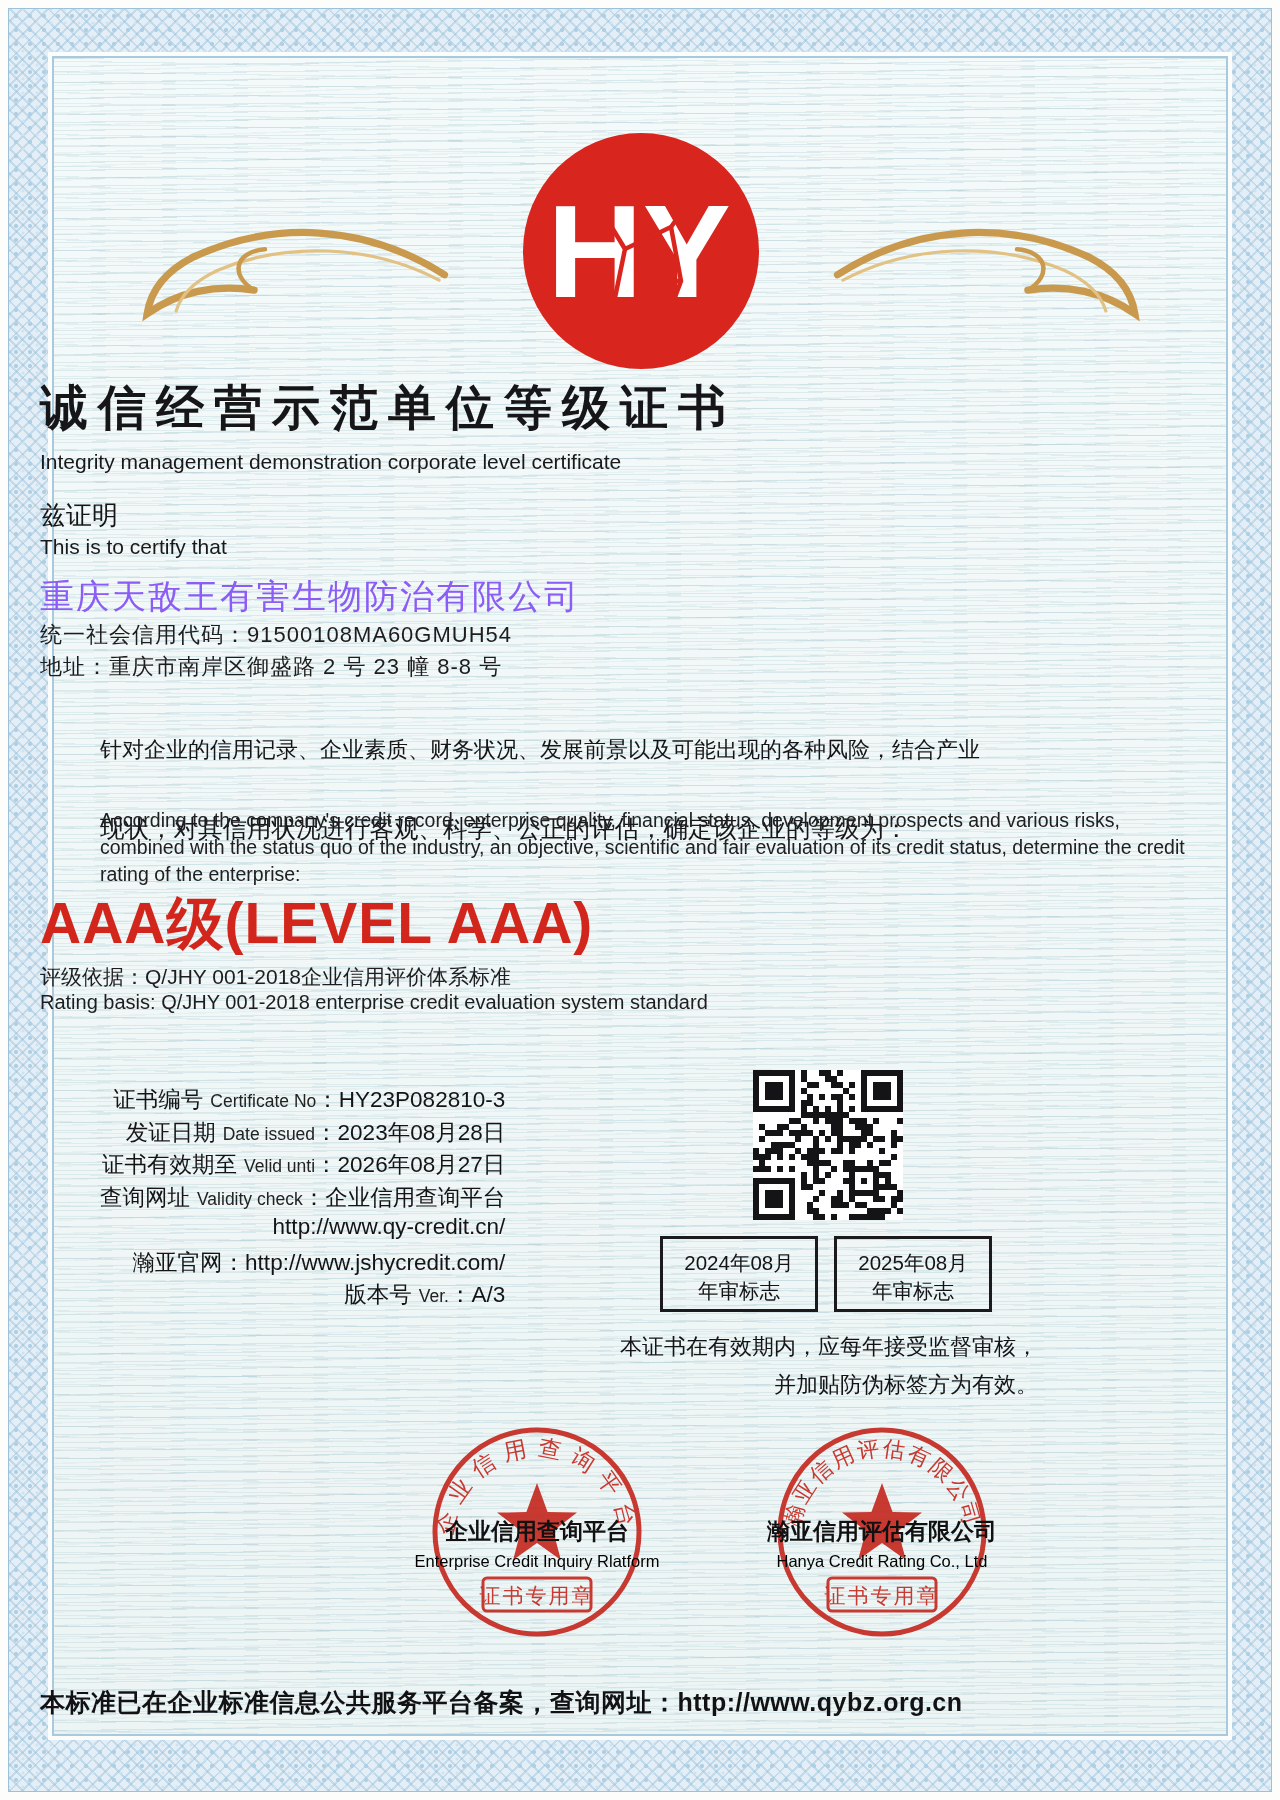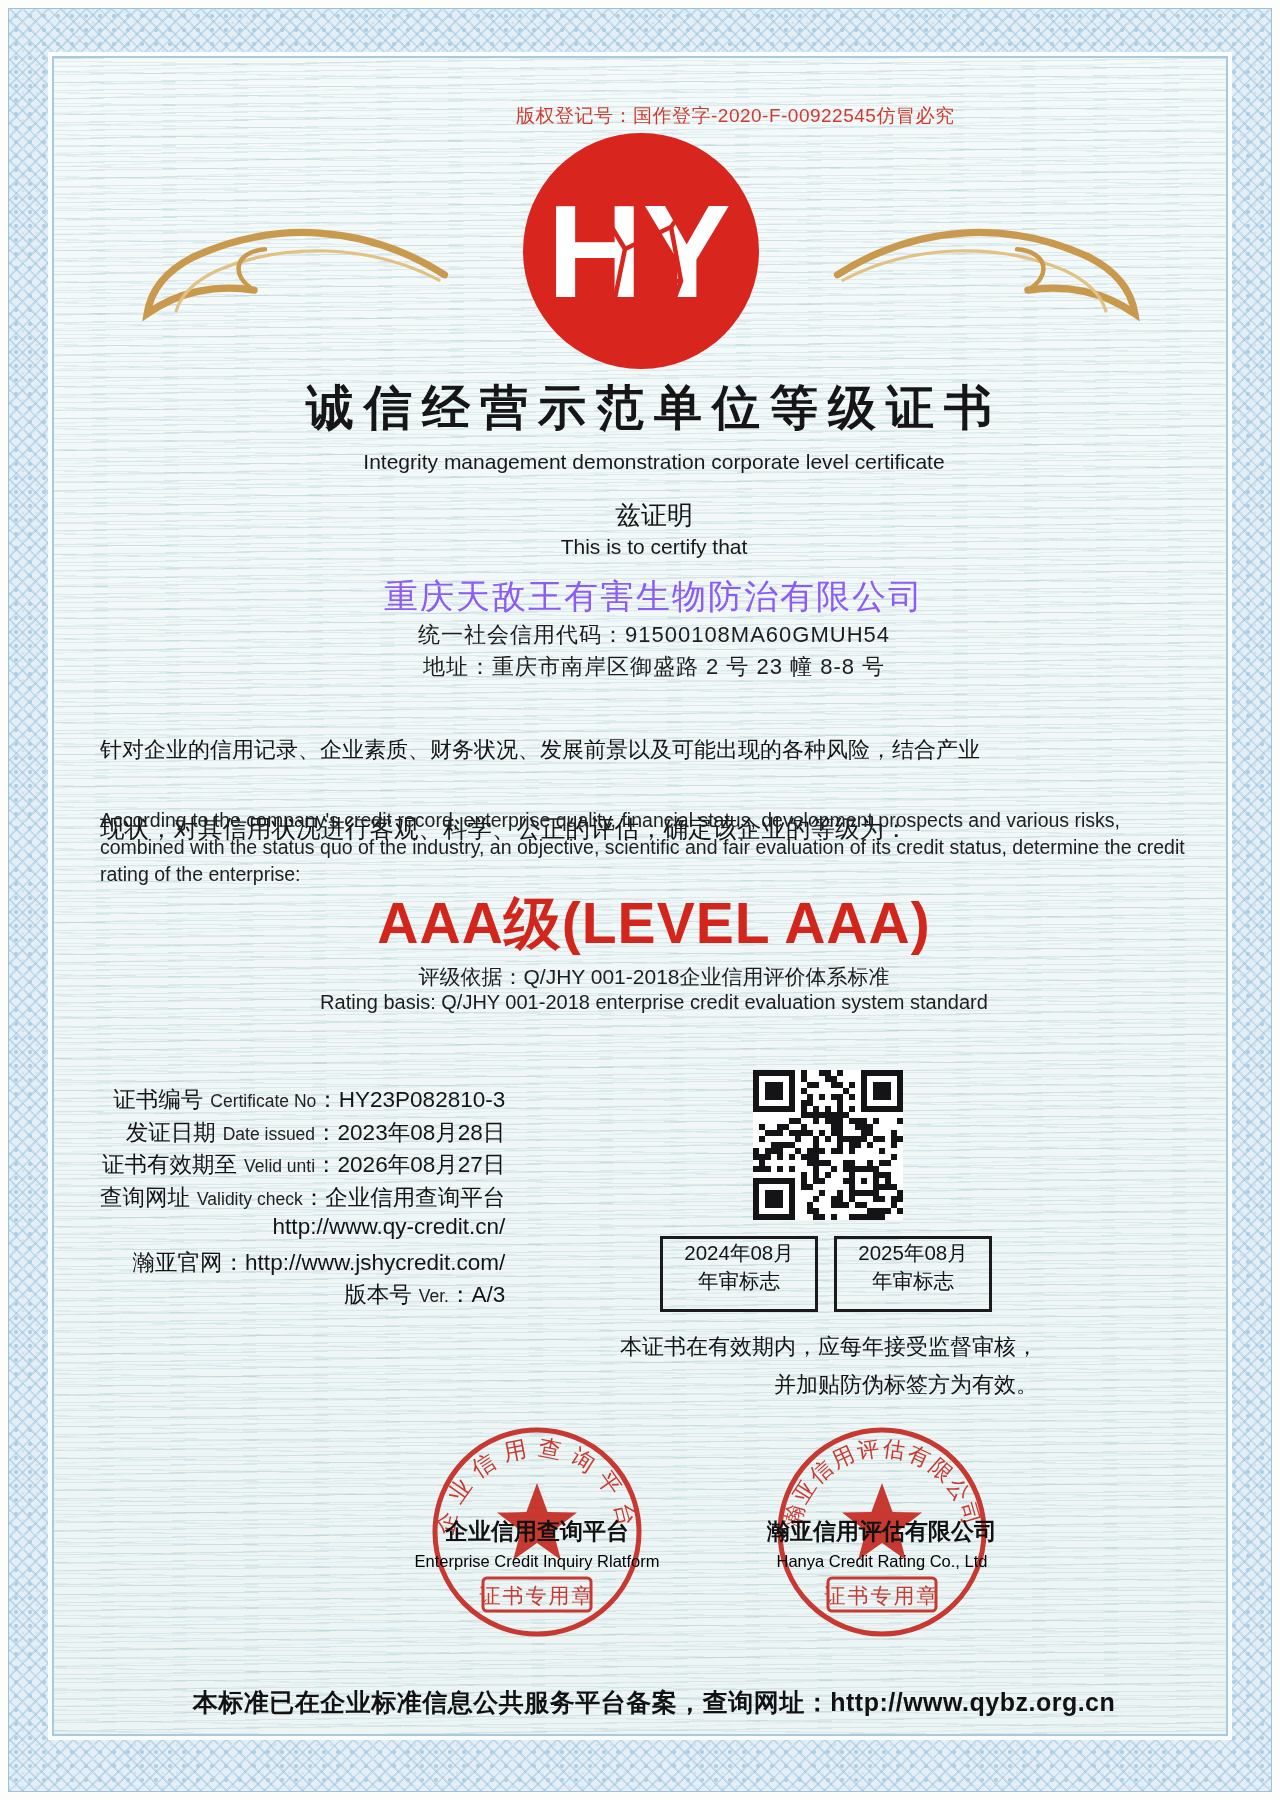--- a/index.html
+++ b/index.html
@@ -16,21 +16,21 @@
     border:1px solid #9dc1d9;}
   
   .guilloche{position:absolute;top:56px;left:52px;right:52px;bottom:64px;z-index:1;
     background:
       repeating-linear-gradient(179.2deg,rgba(103,158,178,.17) 0 1.2px,transparent 1.2px 8px),
       repeating-linear-gradient(180.9deg,rgba(103,158,178,.13) 0 1.2px,transparent 1.2px 10.5px),
       repeating-linear-gradient(178.1deg,rgba(140,185,200,.11) 0 1.5px,transparent 1.5px 13.5px),
       linear-gradient(#f4faf9,#edf5f4);
     border:2px solid #a9c9dc;box-shadow:0 0 0 4px #fbfdfd;}
   .abs{position:absolute;z-index:3;}
-  .ctr{left:0;right:12px;text-align:center;padding-left:40px;}
+  .ctr{left:0;right:12px;padding-left:40px;}
   .copyright{top:103px;left:516px;font-size:19px;color:#cf3a2e;letter-spacing:.5px;}
   .logo{top:131px;left:521px;width:240px;height:240px;}
   .flourish{top:204px;width:344px;height:136px;}
   .fl-left{left:122px;}
   .fl-right{left:816px;transform:scaleX(-1);}
   .title-zh{top:376px;font-size:48px;font-weight:700;letter-spacing:10px;color:#161618;}
   .title-en{top:450px;font-size:21px;color:#19191b;}
   .certify-zh{top:498px;font-size:26px;color:#151517;}
   .certify-en{top:535px;font-size:21px;color:#19191b;}
   .company{top:574px;font-size:34px;font-weight:400;letter-spacing:2px;color:#8b5cf6;}
@@ -41,21 +41,21 @@
   .intro-en{top:807px;left:100px;width:1086px;font-size:19.5px;line-height:27px;color:#202022;}
   .level{top:886px;font-size:57px;font-weight:800;color:#d2261c;letter-spacing:1px;}
   .basis-zh{top:963px;font-size:21px;}
   .basis-en{top:991px;font-size:20px;}
   .details{top:1084px;left:100px;}
   .detail-line{height:32.5px;white-space:nowrap;font-size:22.5px;color:#141416;text-align:right;}
   .detail-line .en{font-size:17.5px;margin-left:7px;color:#222;}
   .qr{top:1070px;left:753px;width:150px;height:150px;}
   .qr-note{top:1075px;left:912px;font-size:21.5px;line-height:33.5px;color:#131315;}
   .badge{top:1236px;width:158px;height:76px;border:3px solid #1b1b1d;text-align:center;
-         font-size:20.5px;color:#141416;box-sizing:border-box;}
+         font-size:20.5px;color:#141416;padding-top:10px;box-sizing:border-box;}
   .badge div{line-height:28px;}
   .badge-1{left:660px;}
   .badge-2{left:834px;}
   .validity{top:1328px;left:560px;width:478px;text-align:right;font-size:22px;line-height:38px;color:#141416;}
   .seal{top:1420px;width:220px;height:220px;z-index:5;opacity:.9;}
   .seal-1{left:427px;}
   .seal-2{left:772px;}
   .seal-arc-0{letter-spacing:9px;}
   .seal-arc-1{letter-spacing:2px;}
   .caption{z-index:6;width:400px;text-align:center;top:1516px;}
@@ -65,21 +65,20 @@
   .caption .en{font-size:16.5px;color:#000000;margin-top:5px;}
   .footer{top:1686px;font-size:25px;font-weight:700;letter-spacing:.5px;color:#121214;}
 </style>
 </head>
 <body>
 
 <div class="cert">
   <div class="lace"></div>
   <div class="guilloche"></div>
 
-  <div class="abs copyright">版权登记号：国作登字-2020-F-00922545仿冒必究</div>
 
   <svg class="abs flourish fl-left" viewBox="0 0 344 150">
     <path d="M338,78 C250,22 150,18 62,58 C32,73 14,95 10,121 C44,97 86,88 128,95" fill="none" stroke="#c99a4d" stroke-width="8" stroke-linecap="round"></path>
     <path d="M332,84 C256,44 162,42 88,73 C62,85 47,101 42,118" fill="none" stroke="#e2c184" stroke-width="3.5" stroke-linecap="round"></path>
     <path d="M128,95 C100,78 108,52 140,50" fill="none" stroke="#c99a4d" stroke-width="5" stroke-linecap="round"></path>
   </svg>
   <svg class="abs flourish fl-right" viewBox="0 0 344 150">
     <path d="M338,78 C250,22 150,18 62,58 C32,73 14,95 10,121 C44,97 86,88 128,95" fill="none" stroke="#c99a4d" stroke-width="8" stroke-linecap="round"></path>
     <path d="M332,84 C256,44 162,42 88,73 C62,85 47,101 42,118" fill="none" stroke="#e2c184" stroke-width="3.5" stroke-linecap="round"></path>
     <path d="M128,95 C100,78 108,52 140,50" fill="none" stroke="#c99a4d" stroke-width="5" stroke-linecap="round"></path>

